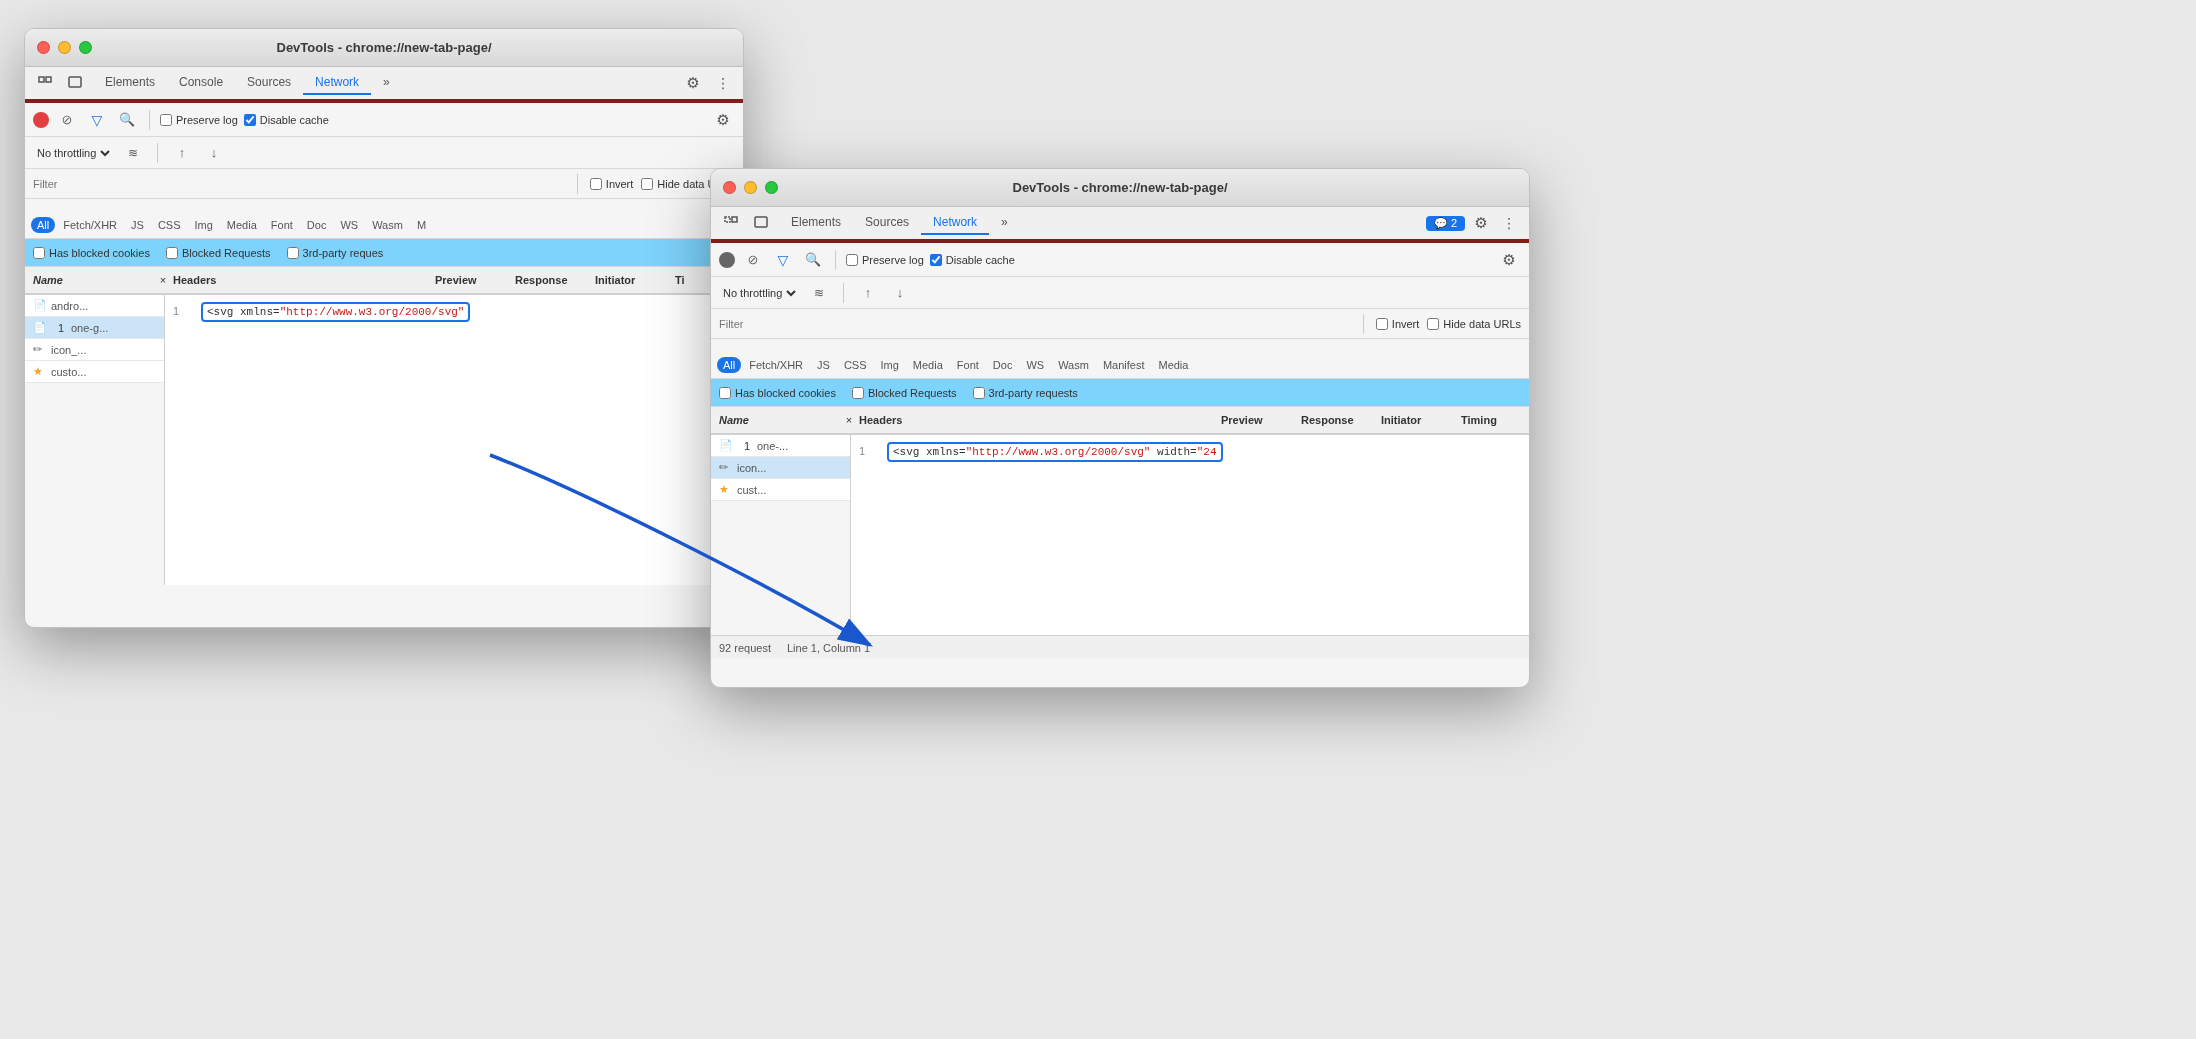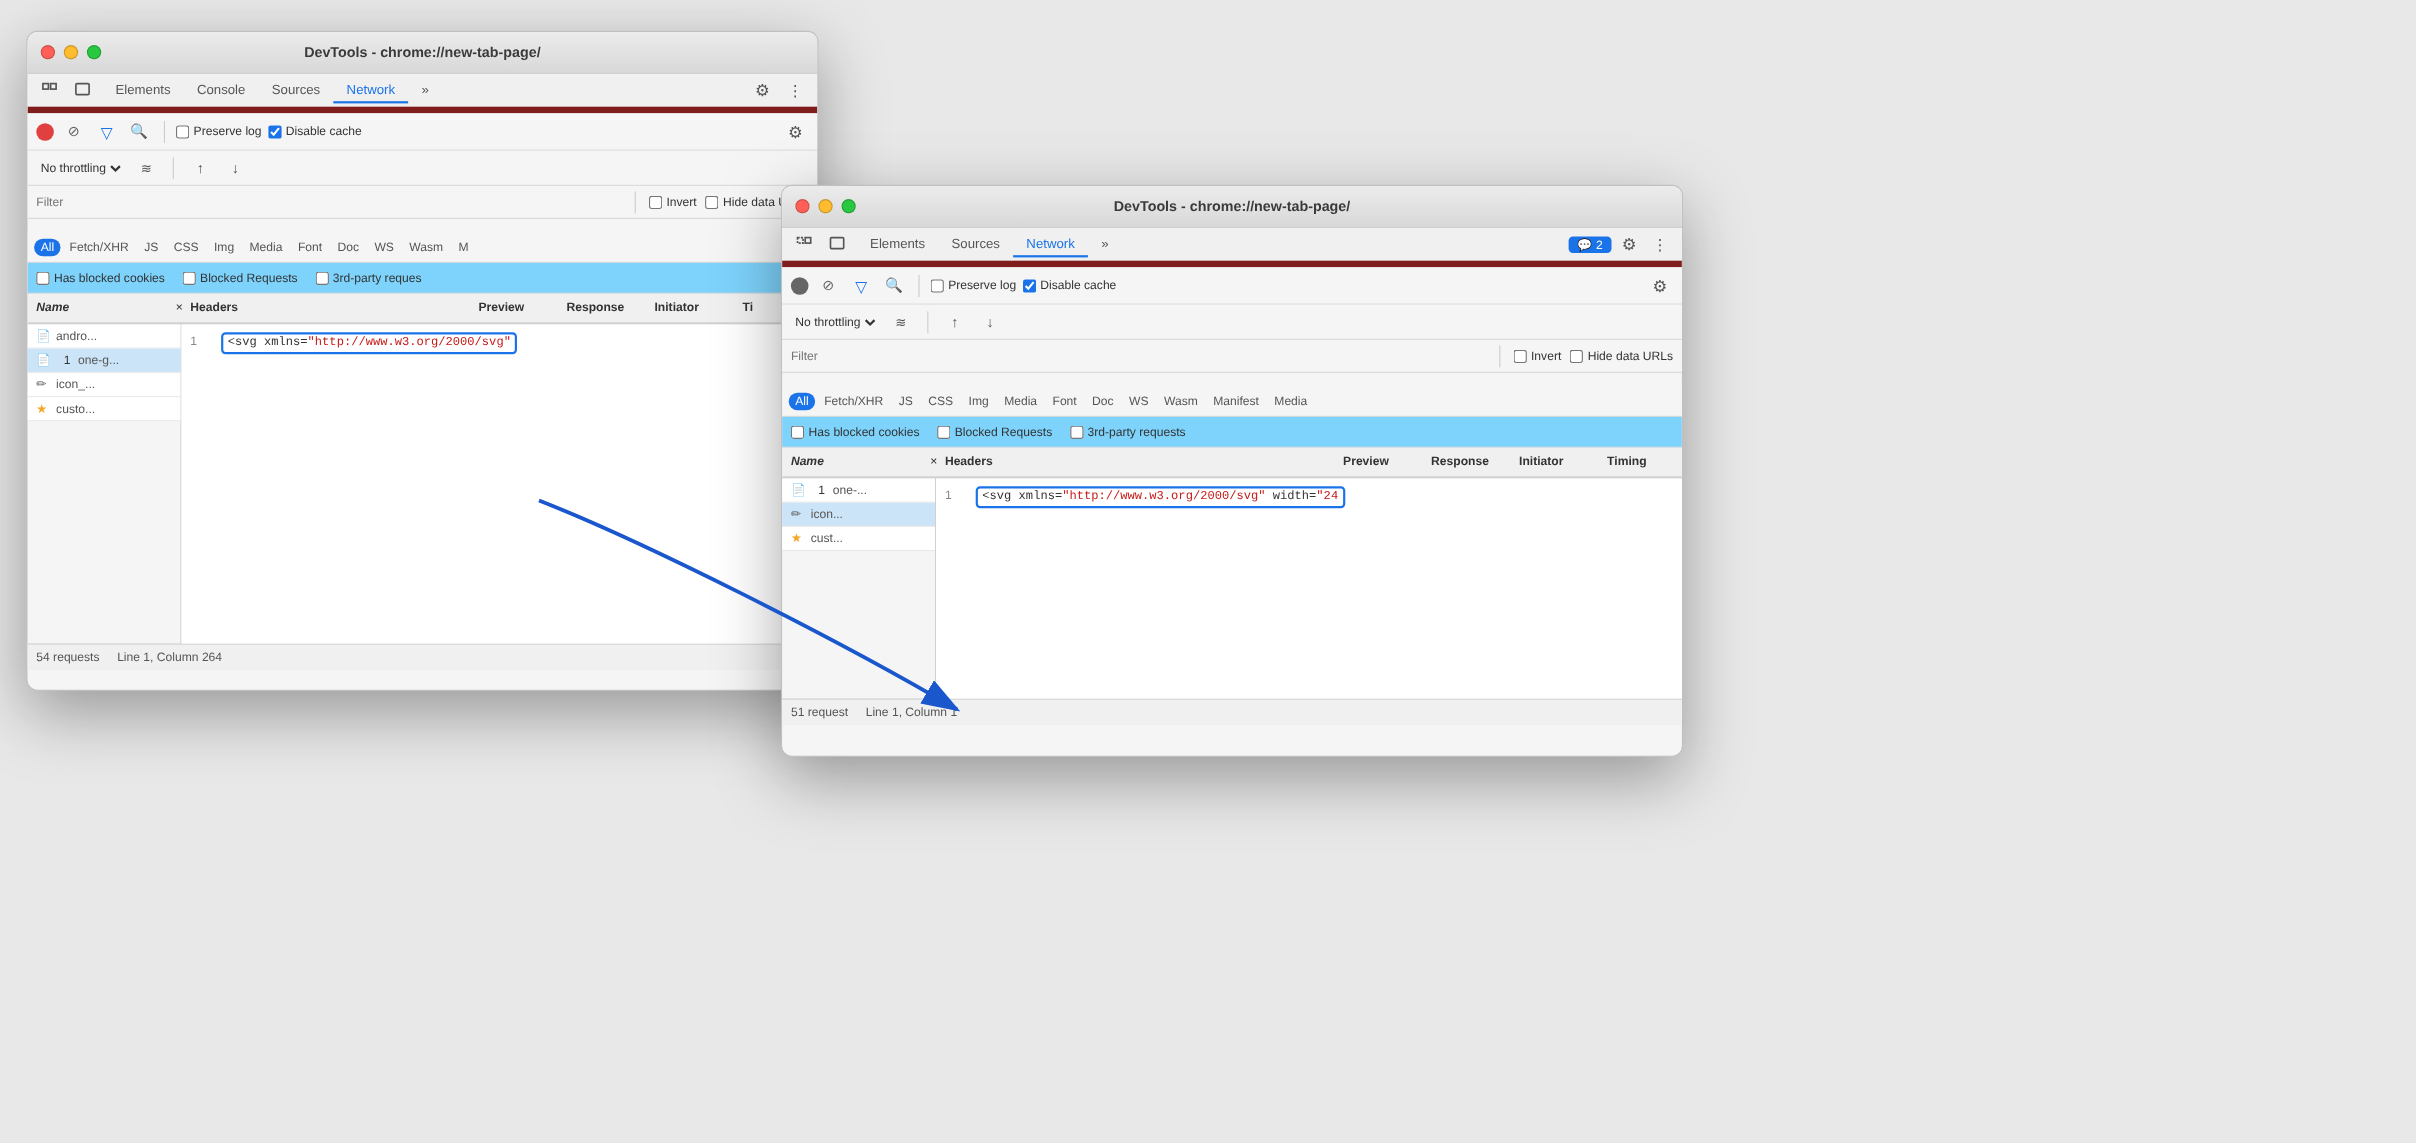--- a/index.html
+++ b/index.html
@@ -56,21 +56,21 @@
       transform: translateX(-50%);
       font-size: 13px;
       font-weight: 600;
       color: #3a3a3a;
       white-space: nowrap;
     }
 
     
     .toolbar {
       background: #f0f0f0;
-      border-bottom: 6px solid #7f1d1d;
+      border-bottom: 4px solid #7f1d1d;
       display: flex;
       align-items: center;
       padding: 4px 8px;
       gap: 6px;
       height: 36px;
     }
 
     .toolbar-tabs {
       display: flex;
       align-items: center;
@@ -538,24 +538,20 @@
     <div class="response-area" style="padding: 8px; background: white; overflow: hidden;">
       <div class="response-line">
         <span class="line-num">1</span>
         <span class="response-content">
           <span class="highlight-box" style="border: 2.5px solid #1a73e8; border-radius: 4px; padding: 2px 4px; font-family: 'Courier New', monospace; font-size: 11px;">&lt;svg xmlns=<span style="color:#c41a16;">"http://www.w3.org/2000/svg"</span></span>
         </span>
       </div>
     </div>
   </div>
 
-  <div class="status-bar">
-    <span>54 requests</span>
-    <span>Line 1, Column 264</span>
-  </div>
 </div>
 
 <div class="devtools-window window2">
 
   <div class="window-titlebar">
     <div class="traffic-lights">
       <div class="traffic-light tl-close"></div>
       <div class="traffic-light tl-minimize"></div>
       <div class="traffic-light tl-maximize"></div>
     </div>
@@ -692,21 +688,21 @@
       <div class="response-line">
         <span class="line-num">1</span>
         <span class="response-content">
           <span class="highlight-box" style="border: 2.5px solid #1a73e8; border-radius: 4px; padding: 2px 4px; font-family: 'Courier New', monospace; font-size: 11px;">&lt;svg xmlns=<span style="color:#c41a16;">"http://www.w3.org/2000/svg"</span> width=<span style="color:#c41a16;">"24</span></span>
         </span>
       </div>
     </div>
   </div>
 
   <div class="status-bar">
-    <span>51 request</span>
+    <span>92 request</span>
     <span>Line 1, Column 1</span>
   </div>
 </div>
 
 <svg class="svg-arrow" style="left:0;top:0;width:2196px;height:1039px;" viewBox="0 0 2196 1039" fill="none" xmlns="http://www.w3.org/2000/svg">
 
   <defs>
     <marker id="arrowhead" markerWidth="10" markerHeight="7" refX="9" refY="3.5" orient="auto">
       <polygon points="0 0, 10 3.5, 0 7" fill="#1a56cc"></polygon>
     </marker>

